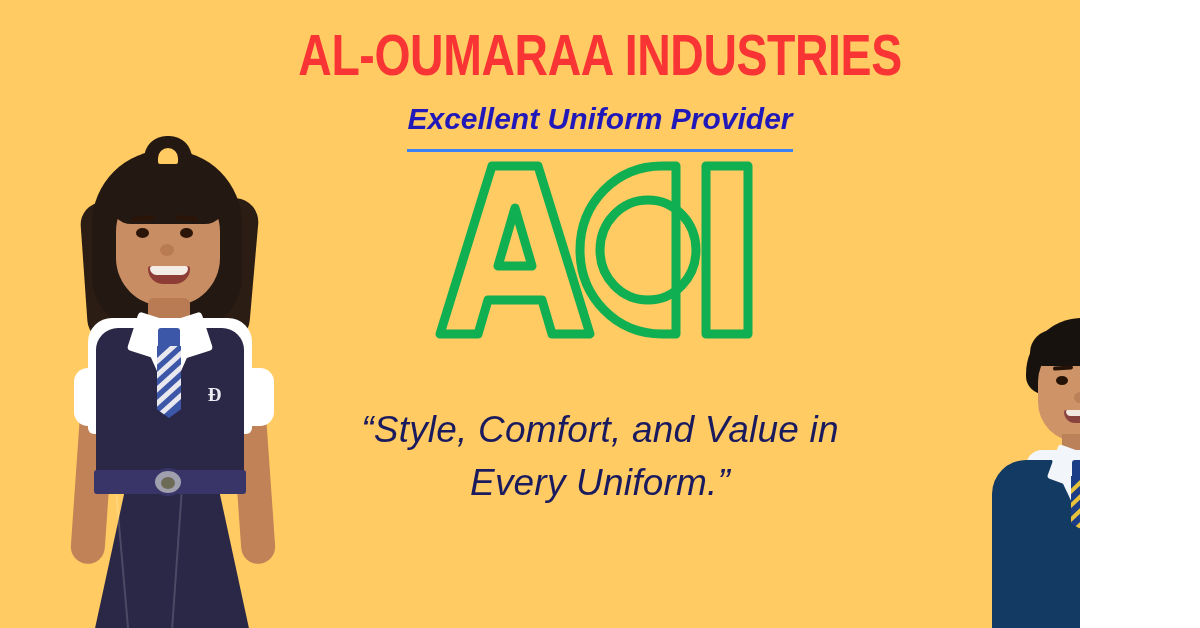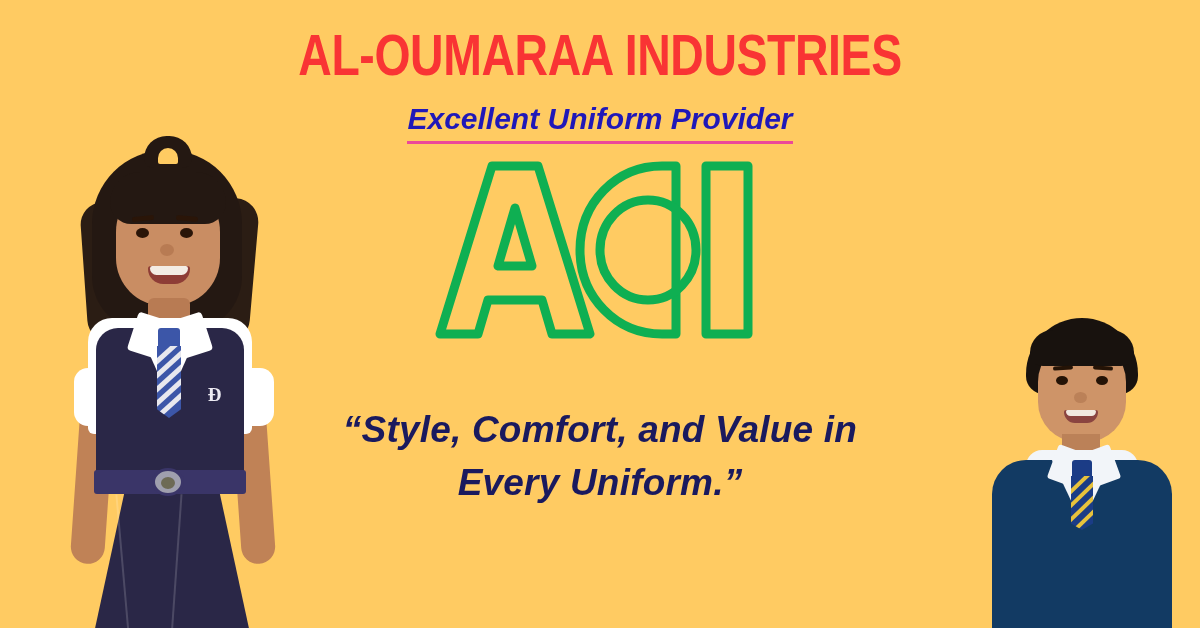--- a/index.html
+++ b/index.html
@@ -4,21 +4,21 @@
 <title>AL-OUMARAA INDUSTRIES Banner</title>
 <style>
   * { margin:0; padding:0; box-sizing:border-box; }
   html, body {
     width:1200px; height:628px;
     font-family:"Liberation Sans", sans-serif;
     overflow:hidden;
   }
   #banner {
     position:relative;
-    width:1200px; height:628px;
+    width:1080px; height:628px;
     background:#FFCB62;
     overflow:hidden;
   }
 
   
   #company-title {
     position:absolute; top:26px; left:0; width:1200px;
     text-align:center;
     font-family:"Liberation Sans", sans-serif;
     font-size:58px;
@@ -34,39 +34,39 @@
     position:absolute; top:104px; left:0; width:1200px;
     text-align:center;
     font-size:30px;
     font-weight:bold;
     font-style:italic;
     color:#2018B8;
     white-space:nowrap;
     line-height:1.0;
   }
   #company-subtitle span.sub-txt {
-    border-bottom:3px solid #ec4899;
-    padding-bottom:6px;
+    border-bottom:3px solid #3b82f6;
+    padding-bottom:14px;
   }
 
   
   #logo-wrap {
     position:absolute;
     top:160px; left:0; width:1200px;
     display:flex; justify-content:center; align-items:flex-start;
   }
   #logo-svg { display:block; }
 
   
   #tagline {
     position:absolute;
     top:404px; left:250px; width:700px;
     text-align:center;
     font-size:37px;
-    font-weight:bold;
+    font-weight:normal;
     font-style:italic;
     color:#1A1A5E;
     line-height:1.42;
     letter-spacing:0.2px;
   }
   #tagline .tag-line2 { display:block; }
 
   
   .photo { position:absolute; }
 

